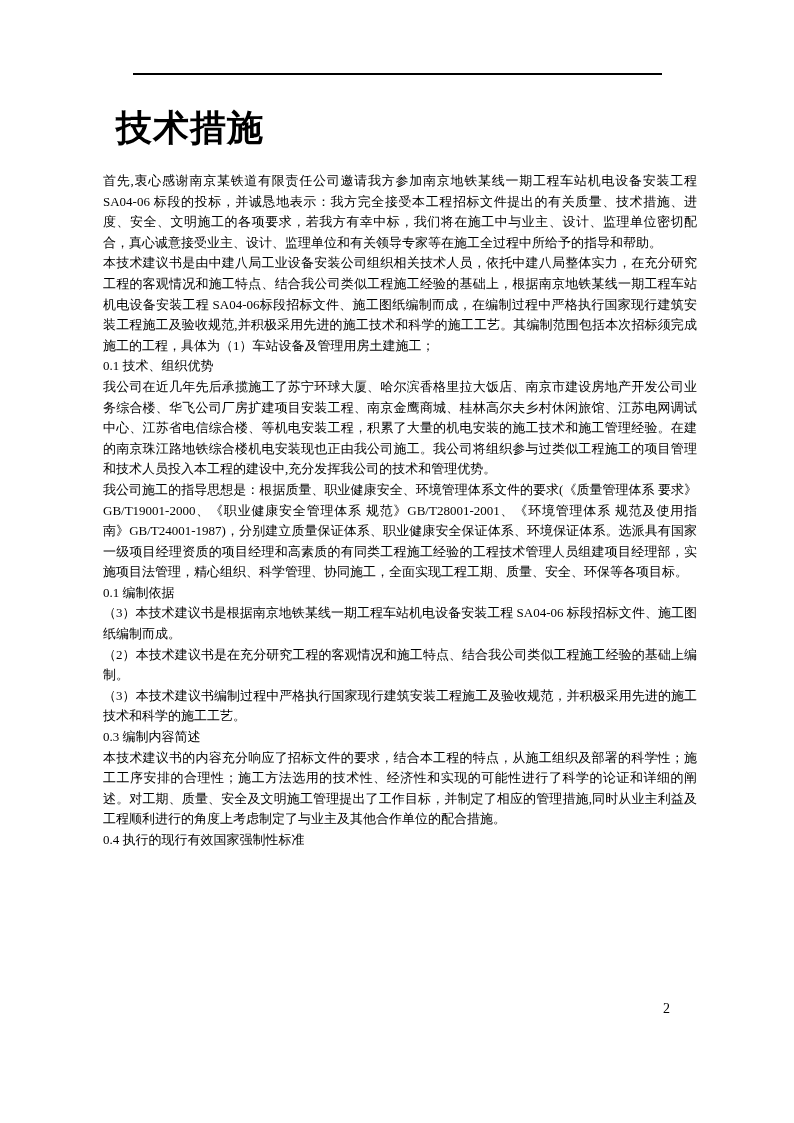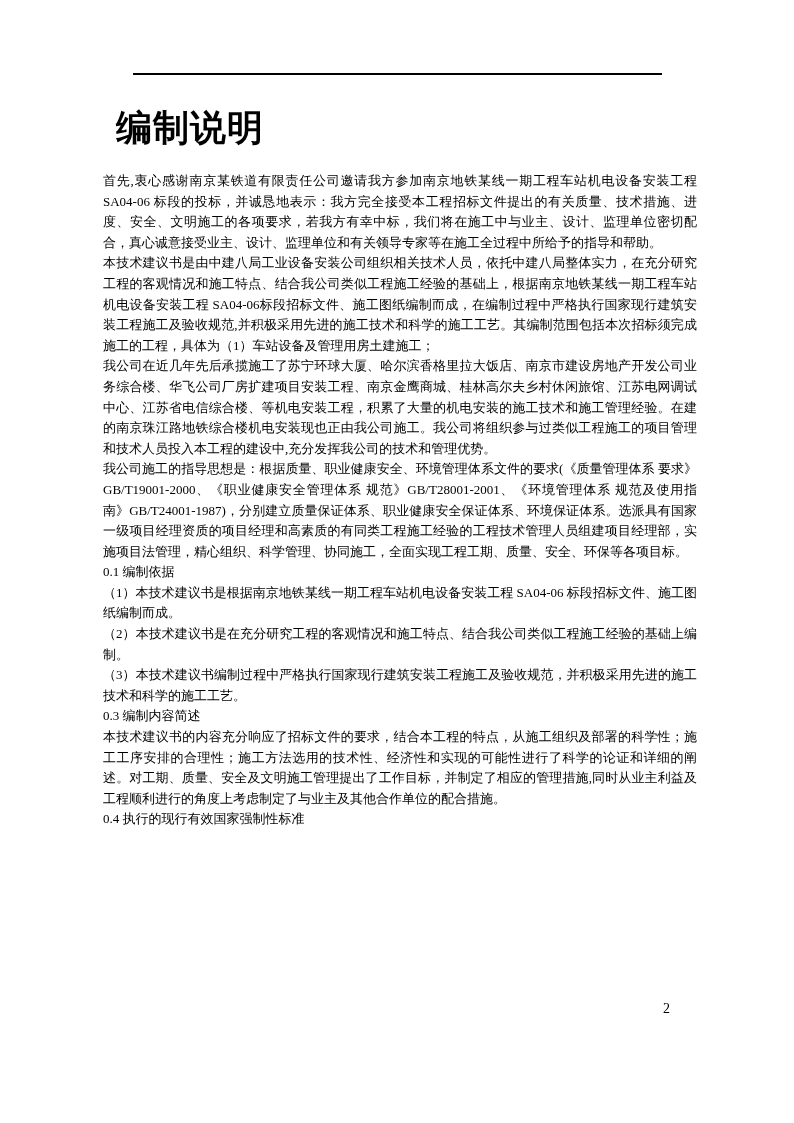--- a/index.html
+++ b/index.html
@@ -63,29 +63,30 @@
     color: #000000;
   }
 </style>
 </head>
 <body>
 
 <div class="page">
 
   <div class="header-rule"></div>
 
-  <h1 class="doc-title">编制说明</h1>
+  <h1 class="doc-title">技术措施</h1>
 
   <div class="body-text">
     <p>首先,衷心感谢南京某铁道有限责任公司邀请我方参加南京地铁某线一期工程车站机电设备安装工程 SA04-06 标段的投标，并诚恳地表示：我方完全接受本工程招标文件提出的有关质量、技术措施、进度、安全、文明施工的各项要求，若我方有幸中标，我们将在施工中与业主、设计、监理单位密切配合，真心诚意接受业主、设计、监理单位和有关领导专家等在施工全过程中所给予的指导和帮助。</p>
     <p>本技术建议书是由中建八局工业设备安装公司组织相关技术人员，依托中建八局整体实力，在充分研究工程的客观情况和施工特点、结合我公司类似工程施工经验的基础上，根据南京地铁某线一期工程车站机电设备安装工程 SA04-06标段招标文件、施工图纸编制而成，在编制过程中严格执行国家现行建筑安装工程施工及验收规范,并积极采用先进的施工技术和科学的施工工艺。其编制范围包括本次招标须完成施工的工程，具体为（1）车站设备及管理用房土建施工；</p>
+    <p class="heading">0.1 技术、组织优势</p>
     <p>我公司在近几年先后承揽施工了苏宁环球大厦、哈尔滨香格里拉大饭店、南京市建设房地产开发公司业务综合楼、华飞公司厂房扩建项目安装工程、南京金鹰商城、桂林高尔夫乡村休闲旅馆、江苏电网调试中心、江苏省电信综合楼、等机电安装工程，积累了大量的机电安装的施工技术和施工管理经验。在建的南京珠江路地铁综合楼机电安装现也正由我公司施工。我公司将组织参与过类似工程施工的项目管理和技术人员投入本工程的建设中,充分发挥我公司的技术和管理优势。</p>
     <p>我公司施工的指导思想是：根据质量、职业健康安全、环境管理体系文件的要求(《质量管理体系 要求》GB/T19001-2000、《职业健康安全管理体系 规范》GB/T28001-2001、《环境管理体系 规范及使用指南》GB/T24001-1987)，分别建立质量保证体系、职业健康安全保证体系、环境保证体系。选派具有国家一级项目经理资质的项目经理和高素质的有同类工程施工经验的工程技术管理人员组建项目经理部，实施项目法管理，精心组织、科学管理、协同施工，全面实现工程工期、质量、安全、环保等各项目标。</p>
     <p class="heading">0.1 编制依据</p>
-    <p>（1）本技术建议书是根据南京地铁某线一期工程车站机电设备安装工程 SA04-06 标段招标文件、施工图纸编制而成。</p>
+    <p>（3）本技术建议书是根据南京地铁某线一期工程车站机电设备安装工程 SA04-06 标段招标文件、施工图纸编制而成。</p>
     <p>（2）本技术建议书是在充分研究工程的客观情况和施工特点、结合我公司类似工程施工经验的基础上编制。</p>
     <p>（3）本技术建议书编制过程中严格执行国家现行建筑安装工程施工及验收规范，并积极采用先进的施工技术和科学的施工工艺。</p>
     <p class="heading">0.3 编制内容简述</p>
     <p>本技术建议书的内容充分响应了招标文件的要求，结合本工程的特点，从施工组织及部署的科学性；施工工序安排的合理性；施工方法选用的技术性、经济性和实现的可能性进行了科学的论证和详细的阐述。对工期、质量、安全及文明施工管理提出了工作目标，并制定了相应的管理措施,同时从业主利益及工程顺利进行的角度上考虑制定了与业主及其他合作单位的配合措施。</p>
     <p class="heading">0.4 执行的现行有效国家强制性标准</p>
   </div>
 
   <div class="page-number">2</div>
 
 </div>

